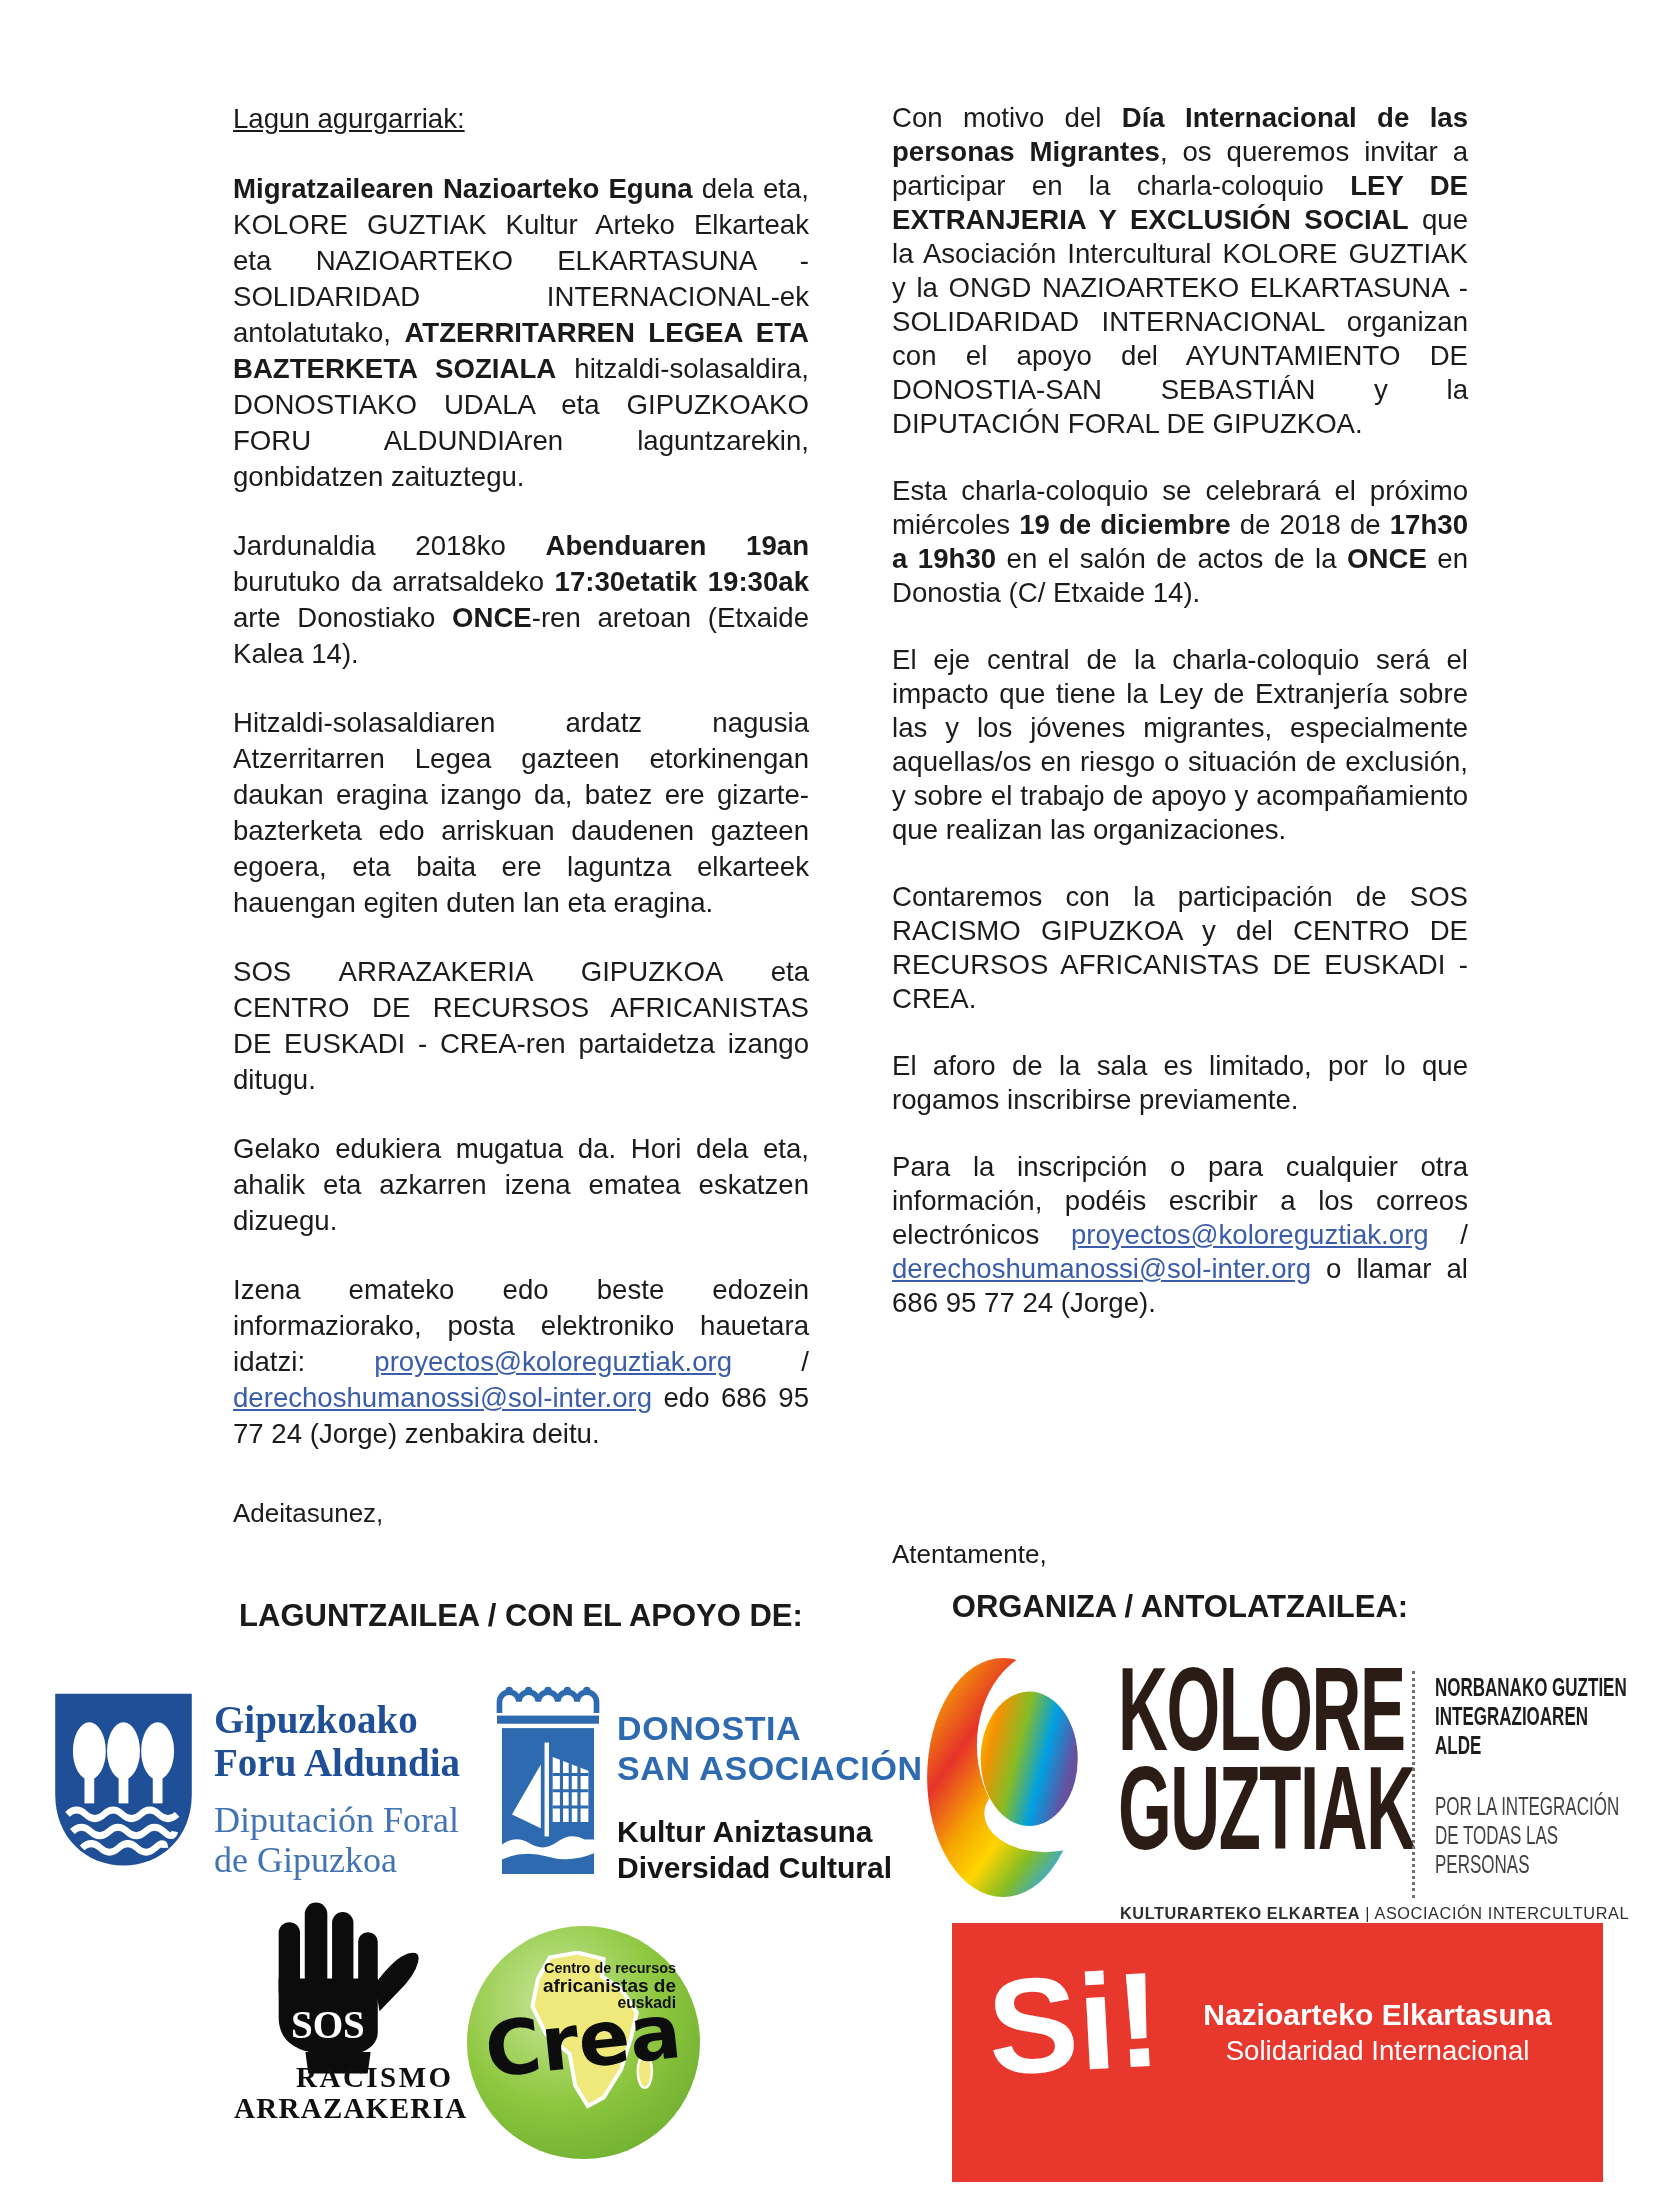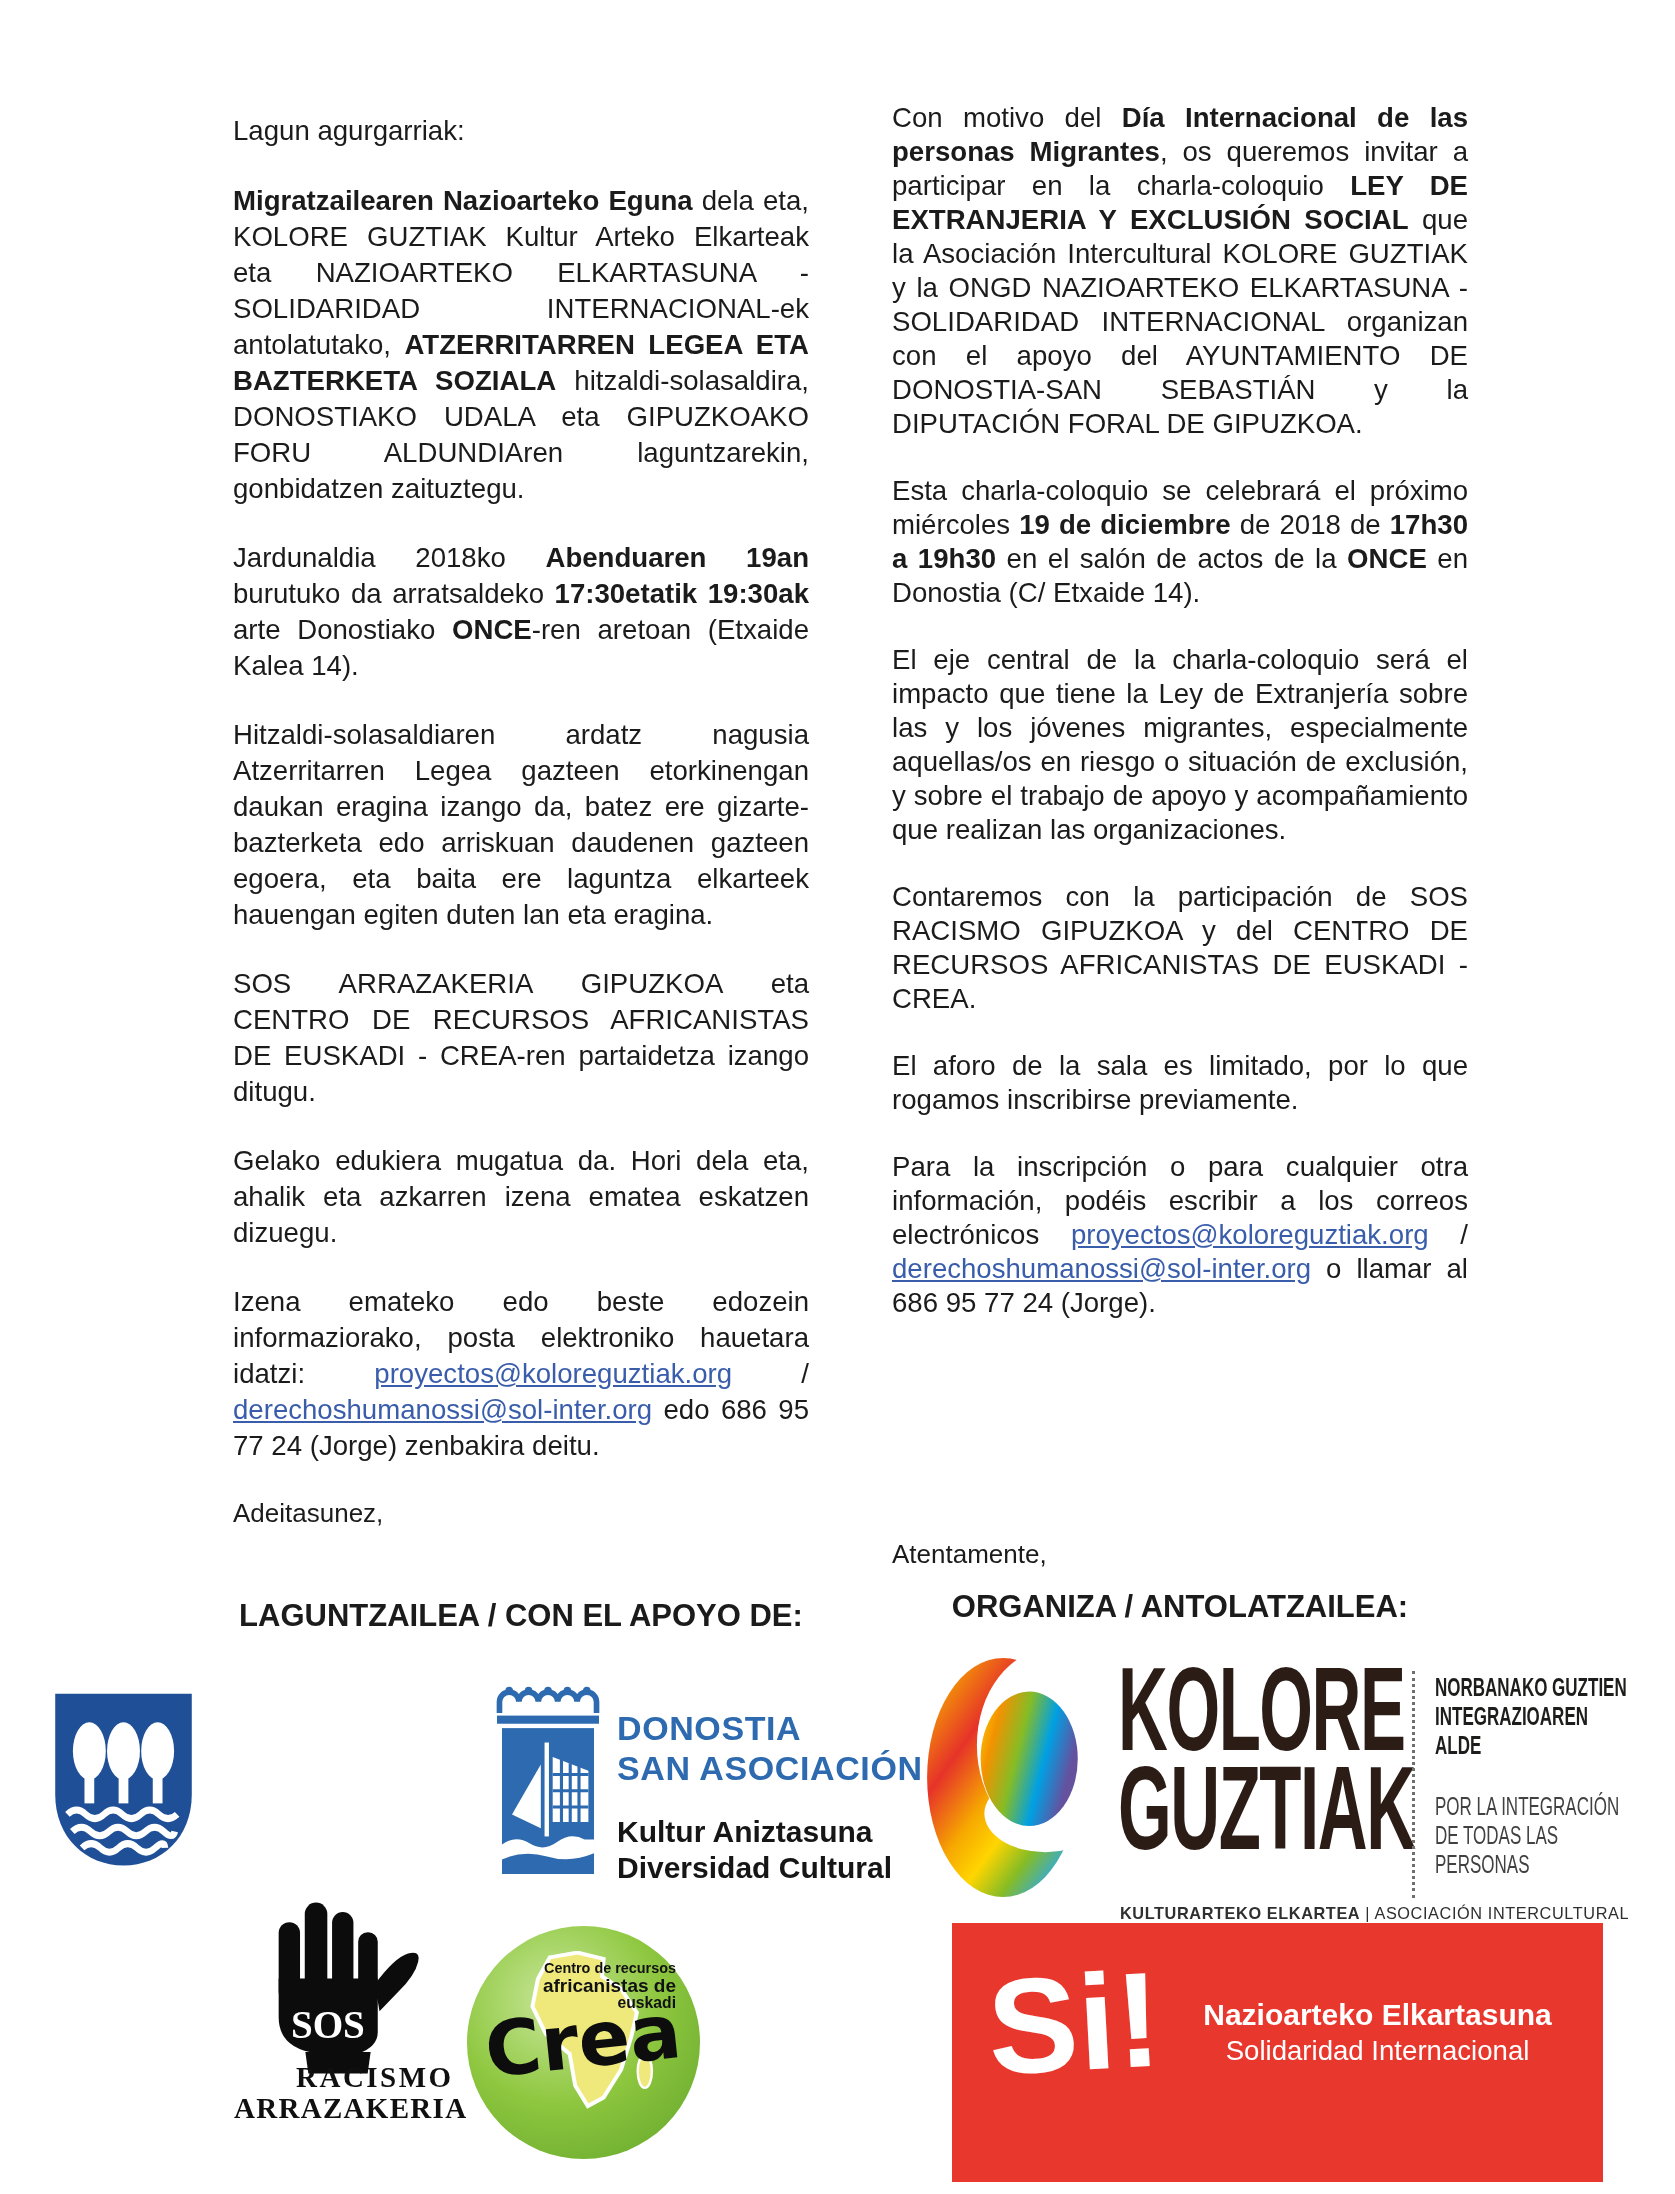--- a/index.html
+++ b/index.html
@@ -2,21 +2,21 @@
 <html style="font-size:10px"><head>
 <meta charset="utf-8">
 <style>
   html,body{margin:0;padding:0;background:#ffffff;}
   .page{position:relative;width:1676px;height:2194px;background:#ffffff;overflow:hidden;
         font-family:"Liberation Sans",sans-serif;color:#1b1b1b;}
   
   .col{position:absolute;top:101px;width:576px;font-size:27.6px;text-align:justify;}
   .col.left{left:233px;line-height:36px;}
   .col.right{left:892px;line-height:34px;}
-  .salutation{margin:12px 0 34px 0;}
+  .salutation{margin:0 0 34px 0;text-decoration:underline;}
   .para{margin:0 0 33px 0;}
   .b{font-weight:bold;}
   .link{color:#3a5dab;text-decoration:underline;cursor:pointer;}
   .sig{position:absolute;font-size:26px;}
   .sig.left{left:233px;top:1498px;}
   .sig.right{left:892px;top:1502px;margin-top:37px;}
   .heading{position:absolute;width:576px;text-align:center;font-weight:bold;font-size:31px;white-space:nowrap;}
   .heading.support{left:233px;top:1598px;}
   .heading.organize{left:892px;top:1589px;}
   
@@ -108,20 +108,27 @@
         <rect x="112" y="140" width="16" height="46"></rect>
       <ellipse cx="176" cy="100" rx="27" ry="47"></ellipse>
         <rect x="168" y="140" width="16" height="46"></rect>
     </g>
     <g fill="none" stroke="#ffffff" stroke-width="11">
       <path d="M28 204 Q43 190 58 204 T88 204 T118 204 T148 204 T178 204 T208 204"></path>
       <path d="M36 232 Q51 218 66 232 T96 232 T126 232 T156 232 T186 232 T204 232"></path>
       <path d="M52 259 Q67 245 82 259 T112 259 T142 259 T172 259 T188 259"></path>
     </g>
   </svg>
+  <div class="gip-text">
+    <div class="dark">Gipuzkoako</div>
+    <div class="dark">Foru Aldundia</div>
+    <div class="gip-gap"></div>
+    <div class="light">Diputación Foral</div>
+    <div class="light">de Gipuzkoa</div>
+  </div>
 
   <svg class="don-svg" width="110" height="216" viewBox="0 0 175 345">
     <g fill="none" stroke="#2e6ab0" stroke-width="9">
       <path d="M10 88 v-18 a15.5 15.5 0 0 1 31 0 a15.5 15.5 0 0 1 31 0 a15.5 15.5 0 0 1 31 0 a15.5 15.5 0 0 1 31 0 a15.5 15.5 0 0 1 31 0 v18"></path>
     </g>
     <g fill="#2e6ab0">
       <circle cx="25.5" cy="52" r="6"></circle>
         <circle cx="56.5" cy="52" r="6"></circle>
         <circle cx="87.5" cy="52" r="6"></circle>
       <circle cx="118.5" cy="52" r="6"></circle>

